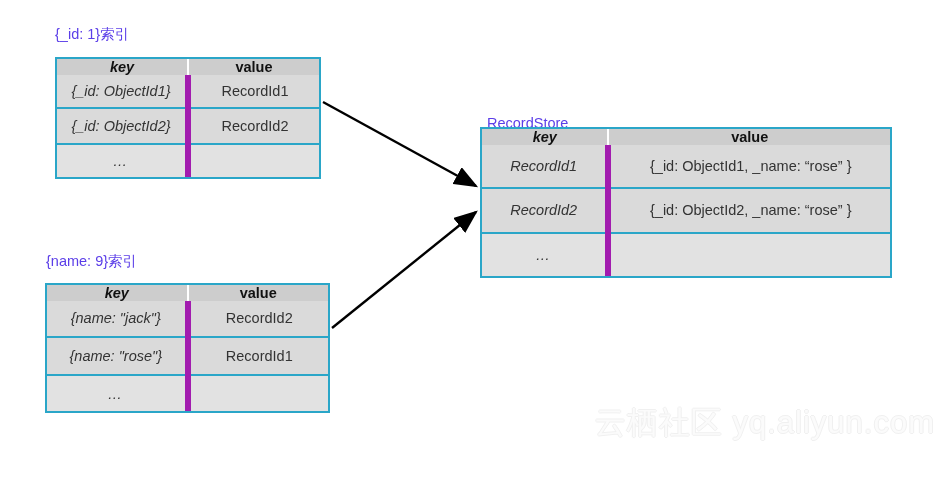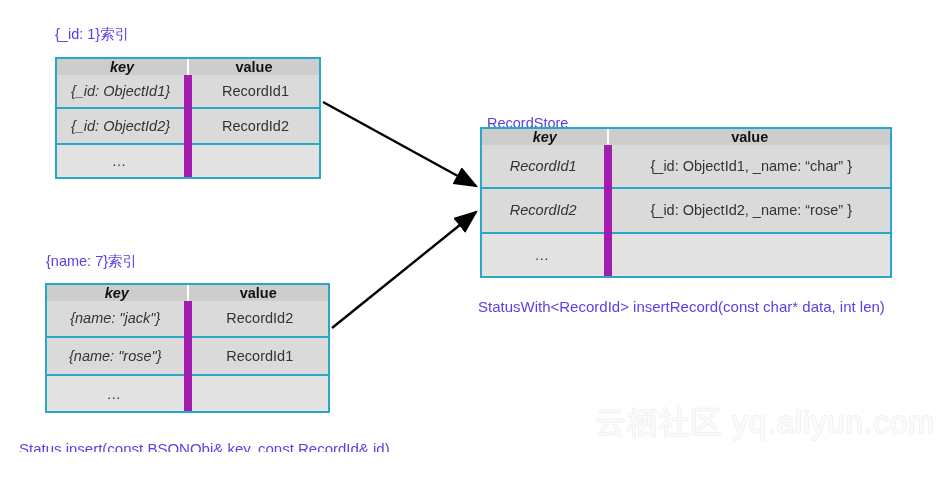--- a/index.html
+++ b/index.html
@@ -67,21 +67,21 @@
     border-top: 2px solid #2aa6c8;
   }
   .tbl tbody tr.last-row td {
     background: #e2e2e2;
   }
   .tbl .col-sep {
     border-right: 2px solid #ffffff;
     font-style: italic;
   }
   .tbl tbody .col-sep {
-    border-right: 8px solid #a21caf;
+    border-right: 6px solid #a21caf;
   }
   .key-red {
     color: #ff2d20;
   }
   .ellipsis {
     color: #e06666;
     letter-spacing: 2px;
   }
 
   
@@ -138,21 +138,21 @@
           <td>RecordId2</td>
         </tr>
         <tr class="last-row">
           <td class="col-sep ellipsis">…</td>
           <td></td>
         </tr>
       </tbody>
     </table>
   </div>
 
-  <div class="caption" style="left:46px; top:253px;">{name: 7}索引</div>
+  <div class="caption" style="left:46px; top:253px;">{name: 9}索引</div>
 
   <div class="tbl" style="left:45px; top:283px; width:285px; height:130px;">
     <table>
       <colgroup>
           <col style="width:50%">
           <col style="width:50%">
         </colgroup>
       <thead>
         <tr>
           <th class="col-sep">key</th>
@@ -186,21 +186,21 @@
         </colgroup>
       <thead>
         <tr>
           <th class="col-sep">key</th>
           <th>value</th>
         </tr>
       </thead>
       <tbody>
         <tr>
           <td class="col-sep key-red">RecordId1</td>
-          <td>{_id: ObjectId1, _name: “char” }</td>
+          <td>{_id: ObjectId1, _name: “rose” }</td>
         </tr>
         <tr>
           <td class="col-sep key-red">RecordId2</td>
           <td>{_id: ObjectId2, _name: “rose” }</td>
         </tr>
         <tr class="last-row">
           <td class="col-sep ellipsis">…</td>
           <td></td>
         </tr>
       </tbody>
@@ -210,19 +210,17 @@
   <svg id="arrows" viewBox="0 0 943 478" xmlns="http://www.w3.org/2000/svg">
     <defs>
       <marker id="ah" markerWidth="10" markerHeight="8" refX="9" refY="4" orient="auto" markerUnits="strokeWidth">
         <path d="M0,0 L10,4 L0,8 Z" fill="#000000"></path>
       </marker>
     </defs>
     <line x1="323" y1="102" x2="476" y2="186" stroke="#000000" stroke-width="2.4" marker-end="url(#ah)"></line>
     <line x1="332" y1="328" x2="476" y2="212" stroke="#000000" stroke-width="2.4" marker-end="url(#ah)"></line>
   </svg>
 
-  <div class="caption big" style="left:19px; top:440px;">Status insert(const BSONObj&amp; key, const RecordId&amp; id)</div>
-
-  <div class="caption big" style="left:478px; top:298px;">StatusWith&lt;RecordId&gt; insertRecord(const char* data, int len)</div>
+
 
   <div class="watermark">云栖社区 yq.aliyun.com</div>
 
 </div>
 
 </body></html>

